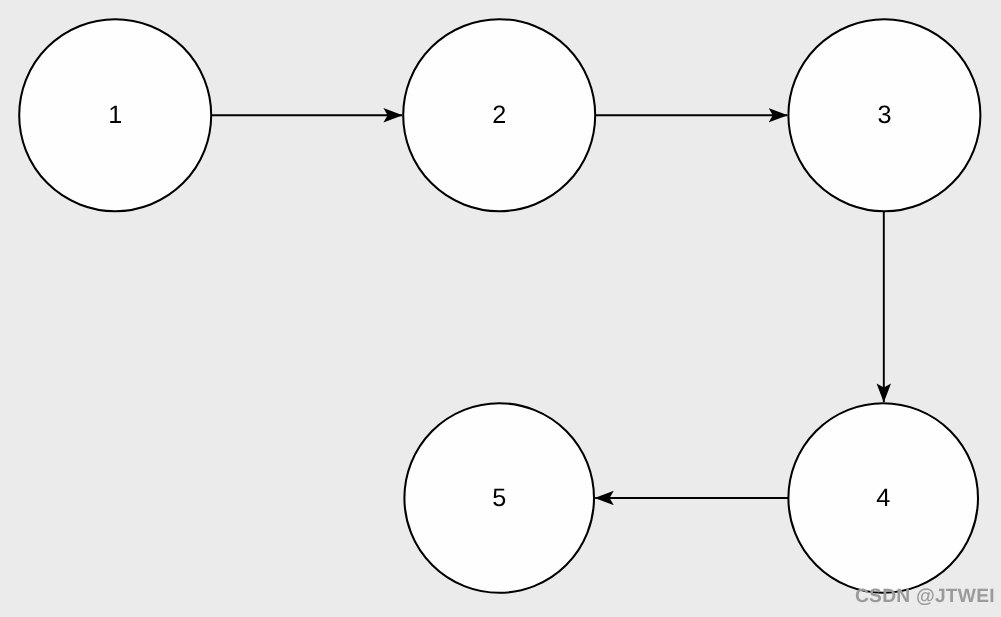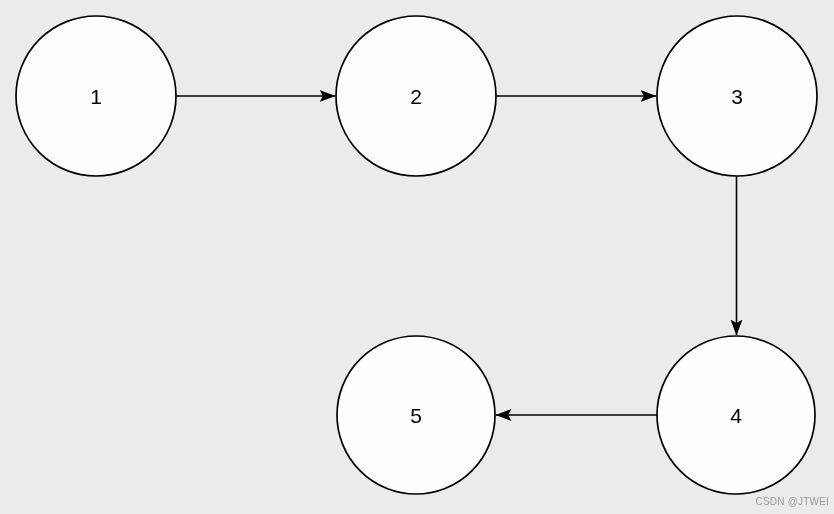--- a/index.html
+++ b/index.html
@@ -24,23 +24,24 @@
   }
   .node-label {
     font-family: "Liberation Sans", sans-serif;
     font-size: 21px;
     fill: #000000;
   }
   .watermark {
     position: absolute;
     right: 5px;
     bottom: 7px;
-    font-size: 10px;
+    font-size: 16px;
     letter-spacing: 0.2px;
     user-select: none;
+    font-weight: bold;
   }
 </style>
 </head>
 <body style="background: rgb(235, 235, 235);">
 
 <div class="canvas-wrap">
   <svg class="diagram" viewBox="0 0 834 514" xmlns="http://www.w3.org/2000/svg">
     <defs>
       <marker id="arrowhead" markerUnits="userSpaceOnUse" markerWidth="17" markerHeight="13" refX="15.5" refY="6" orient="auto">
         <path d="M 0 0 L 16 6 L 0 12 L 3.5 6 Z" fill="#000000"></path>

